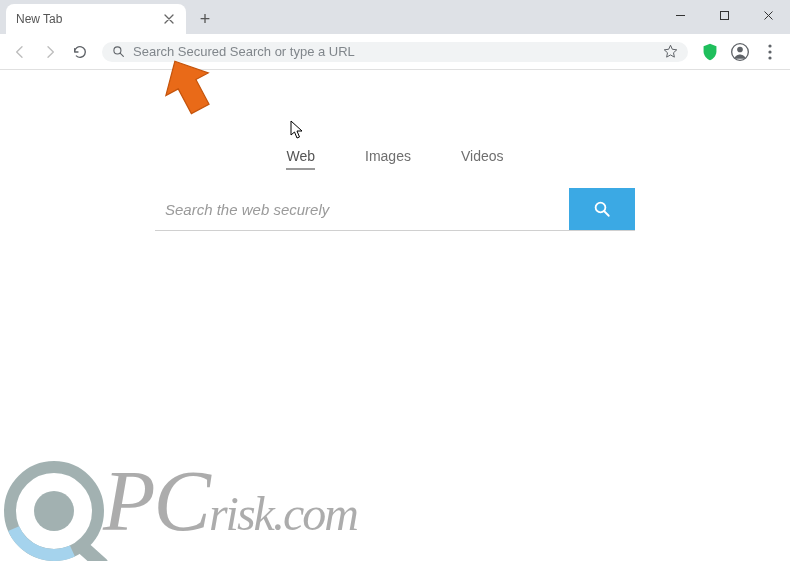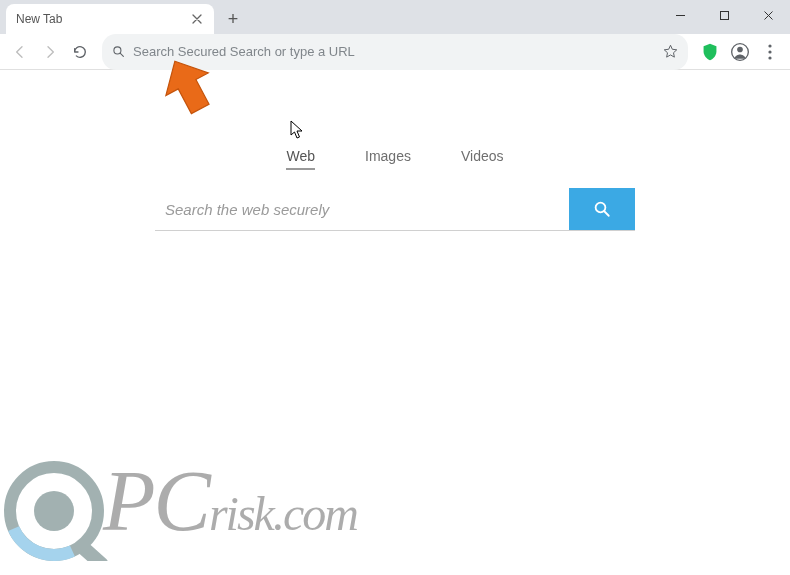--- a/index.html
+++ b/index.html
@@ -15,21 +15,21 @@
     .tab-bar {
       height: 34px;
       background: #dee1e6;
       display: flex;
       align-items: flex-end;
       padding-left: 6px;
       position: relative;
     }
     .tab {
       height: 30px;
-      width: 208px;
+      width: 180px;
       background: #fff;
       border-radius: 8px 8px 0 0;
       display: flex;
       align-items: center;
       padding: 0 10px;
       font-size: 12px;
       color: #555;
       position: relative;
     }
     .tab-title { flex: 1; white-space: nowrap; overflow: hidden; text-overflow: ellipsis; }
@@ -60,21 +60,21 @@
       padding: 0 6px;
       gap: 2px;
     }
     .nav-btn {
       width: 28px; height: 28px; display: flex; align-items: center; justify-content: center;
       color: #5f6368; cursor: pointer; border-radius: 50%;
     }
     .nav-btn.disabled { color: #bdbdbd; cursor: default; }
     .omnibox {
       flex: 1;
-      height: 36px;
+      height: 20px;
       background: #f1f3f4;
       border-radius: 14px;
       display: flex;
       align-items: center;
       padding: 0 10px;
       margin: 0 6px;
       gap: 8px;
       position: relative;
     }
     .omnibox .search-ico { color: #5f6368; display: flex; }

